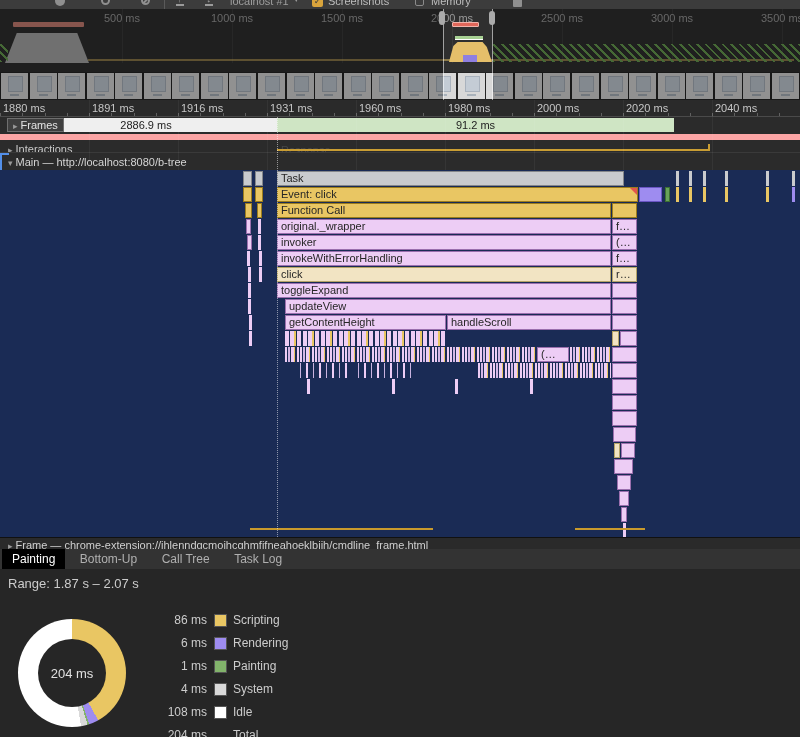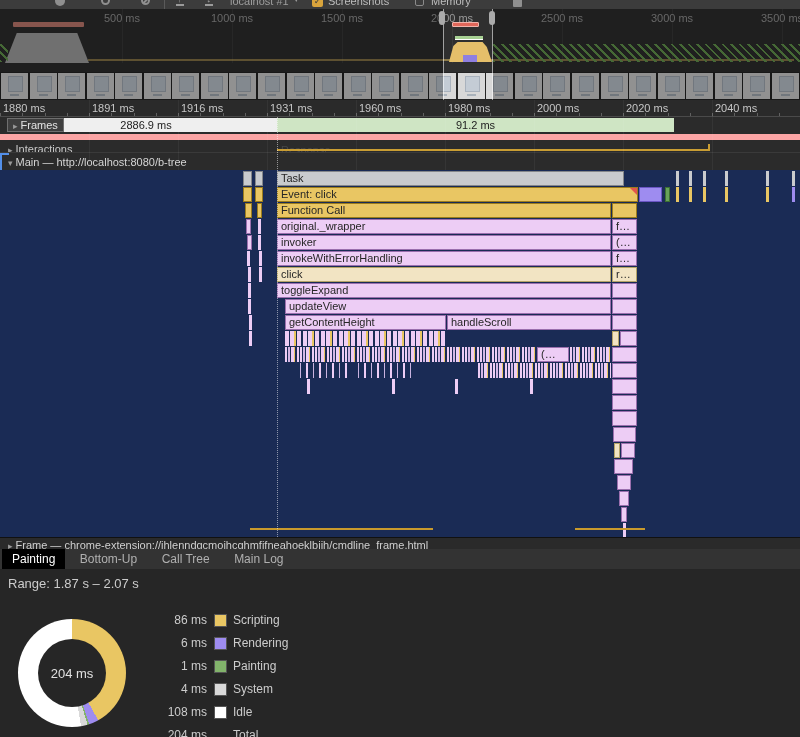--- a/index.html
+++ b/index.html
@@ -360,21 +360,21 @@
       <div class="netseg" style="left: 575px; top: 358px; width: 70px;"></div>
     </div>
   <div id="dotline"></div>
 
   <div id="frame-row"><span class="caret">▸</span><span>Frame — chrome-extension://ihlenndgcmoihcghmfifneahoeklbiih/cmdline_frame.html</span></div>
 
   <div id="tabs">
     <span class="tab active">Painting</span>
     <span class="tab">Bottom-Up</span>
     <span class="tab">Call Tree</span>
-    <span class="tab">Main Log</span>
+    <span class="tab">Task Log</span>
   </div>
 
   <div id="range">Range: 1.87 s – 2.07 s</div>
   <div id="donut" style="background: conic-gradient(rgb(233, 198, 99) 0deg, rgb(233, 198, 99) 151.02deg, rgb(158, 140, 240) 151.02deg, rgb(158, 140, 240) 161.56deg, rgb(130, 179, 107) 161.56deg, rgb(130, 179, 107) 163.32deg, rgb(217, 217, 217) 163.32deg, rgb(217, 217, 217) 170.34deg, rgb(255, 255, 255) 170.34deg, rgb(255, 255, 255) 360deg);"></div>
   <div id="donut-hole">
     <span>204 ms</span>
   </div>
   <div id="legend">
       <div class="lrow" style="top: 613px;">
         <div class="lval">86 ms</div>

